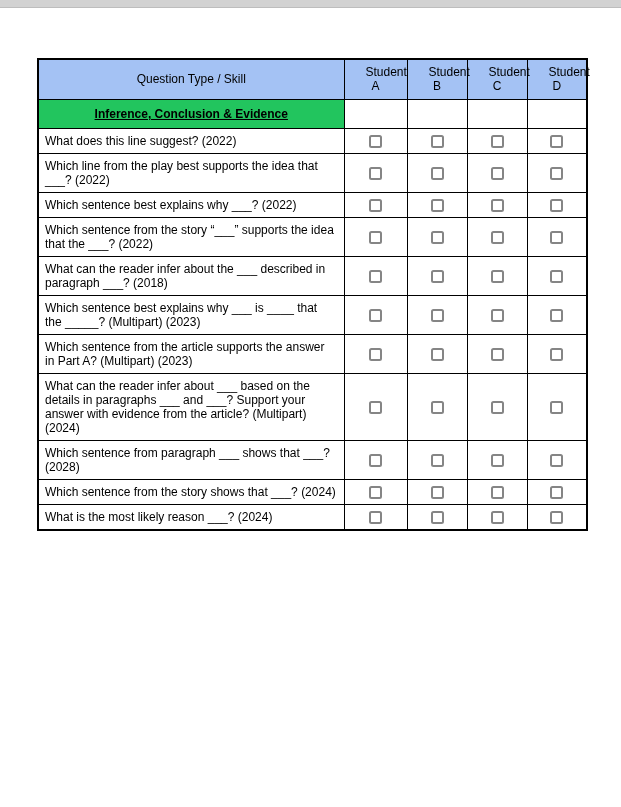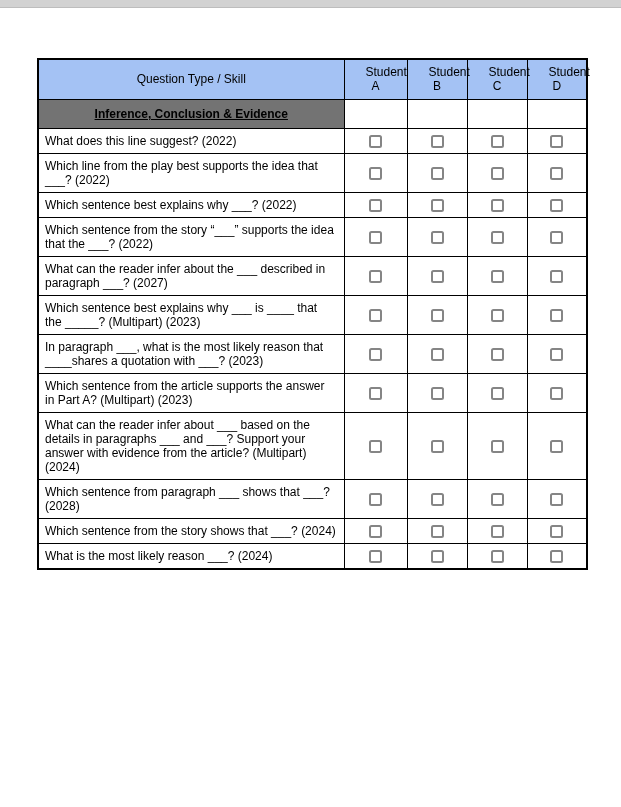--- a/index.html
+++ b/index.html
@@ -44,21 +44,21 @@
   }
   th.col-skill, th.col-student {
     background: #a4c2f4;
     font-weight: normal;
     text-align: center;
     height: 40px;
     padding: 4px 21px;
   }
   th.col-student span { display: block; }
   td.section-cell {
-    background: #737373;
+    background: #22c55e;
     text-align: center;
     font-weight: bold;
     text-decoration: underline;
     height: 29px;
     padding: 4px 6px;
   }
   td.section-blank { background: #ffffff; }
   td.q {
     text-align: left;
     padding: 5px 7px 5px 6px;
@@ -140,35 +140,28 @@
         <td class="c"><span class="checkbox"></span></td>
       </tr>
       <tr>
         <td class="q">Which sentence from the story “___” supports the idea that the ___? (2022)</td>
         <td class="c"><span class="checkbox"></span></td>
         <td class="c"><span class="checkbox"></span></td>
         <td class="c"><span class="checkbox"></span></td>
         <td class="c"><span class="checkbox"></span></td>
       </tr>
       <tr>
-        <td class="q">What can the reader infer about the ___ described in paragraph ___? (2027)</td>
+        <td class="q">What can the reader infer about the ___ described in paragraph ___? (2018)</td>
         <td class="c"><span class="checkbox"></span></td>
         <td class="c"><span class="checkbox"></span></td>
         <td class="c"><span class="checkbox"></span></td>
         <td class="c"><span class="checkbox"></span></td>
       </tr>
       <tr>
         <td class="q">Which sentence best explains why ___ is ____ that the _____? (Multipart) (2023)</td>
-        <td class="c"><span class="checkbox"></span></td>
-        <td class="c"><span class="checkbox"></span></td>
-        <td class="c"><span class="checkbox"></span></td>
-        <td class="c"><span class="checkbox"></span></td>
-      </tr>
-      <tr>
-        <td class="q">In paragraph ___, what is the most likely reason that ____shares a quotation with ___? (2023)</td>
         <td class="c"><span class="checkbox"></span></td>
         <td class="c"><span class="checkbox"></span></td>
         <td class="c"><span class="checkbox"></span></td>
         <td class="c"><span class="checkbox"></span></td>
       </tr>
       <tr>
         <td class="q">Which sentence from the article supports the answer in Part A? (Multipart) (2023)</td>
         <td class="c"><span class="checkbox"></span></td>
         <td class="c"><span class="checkbox"></span></td>
         <td class="c"><span class="checkbox"></span></td>

